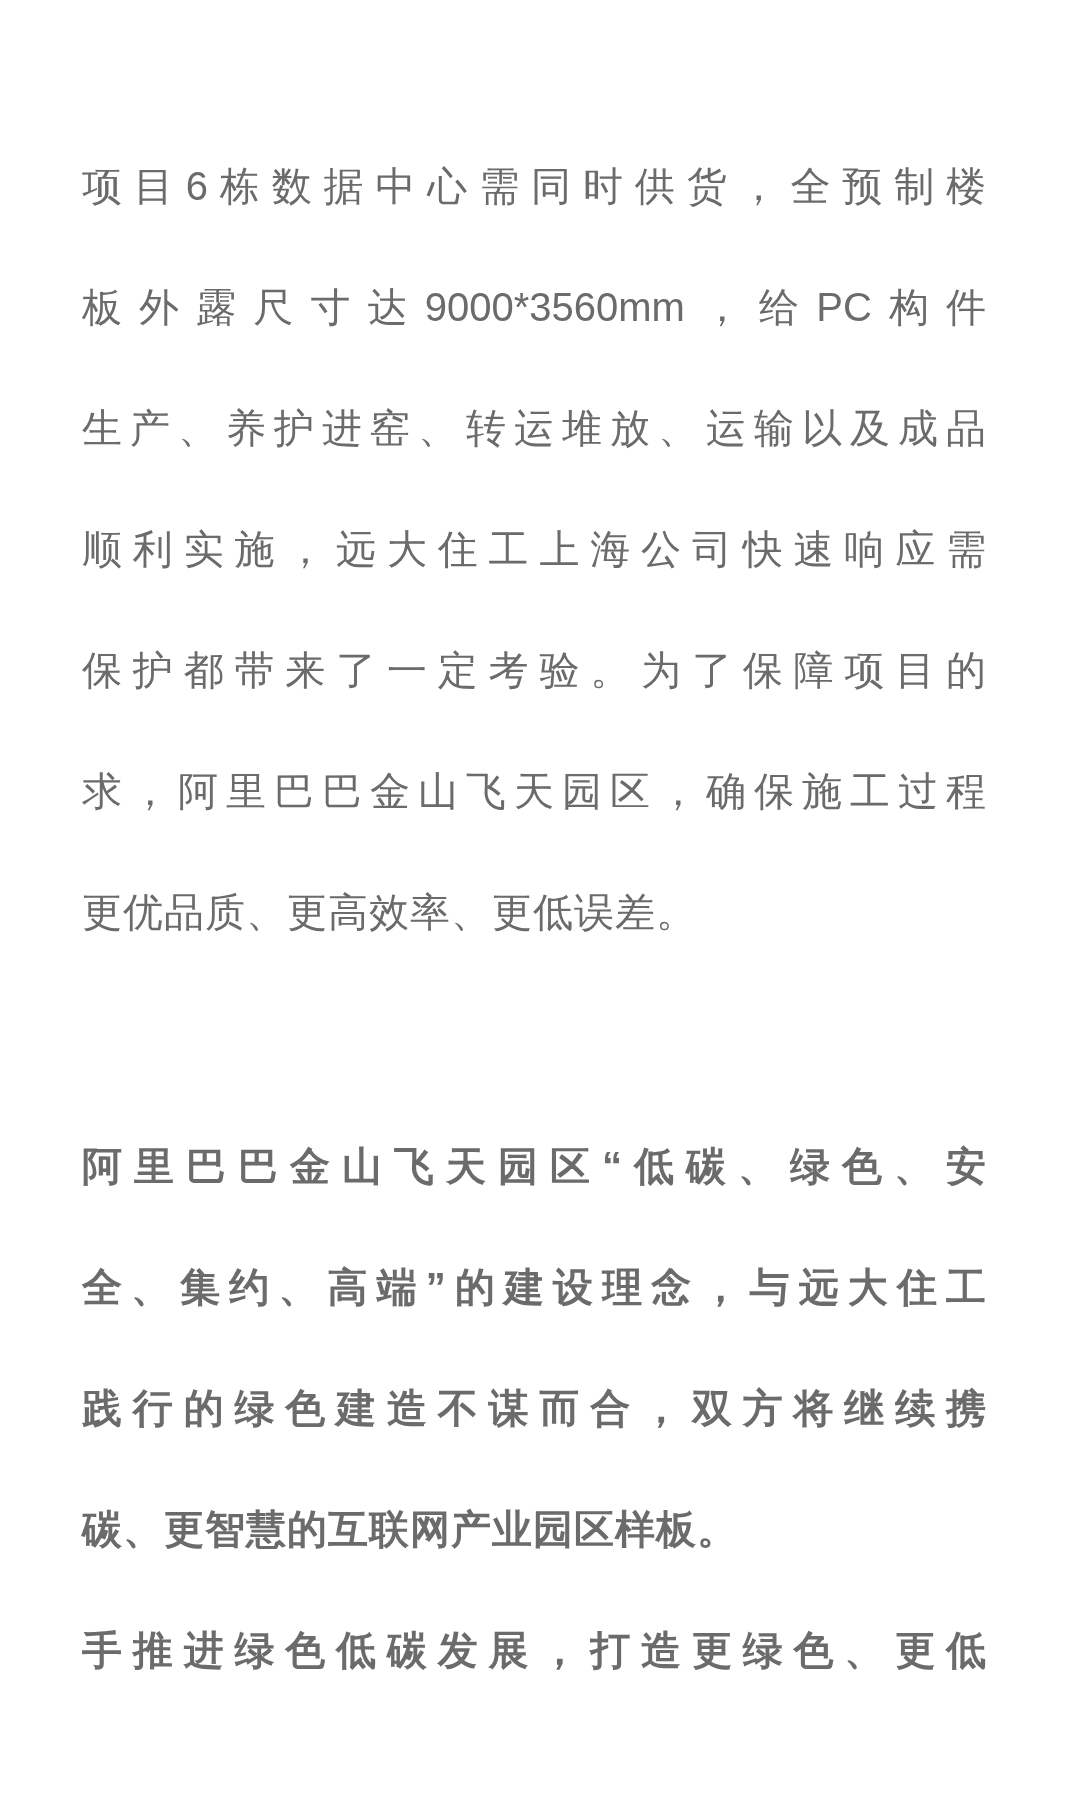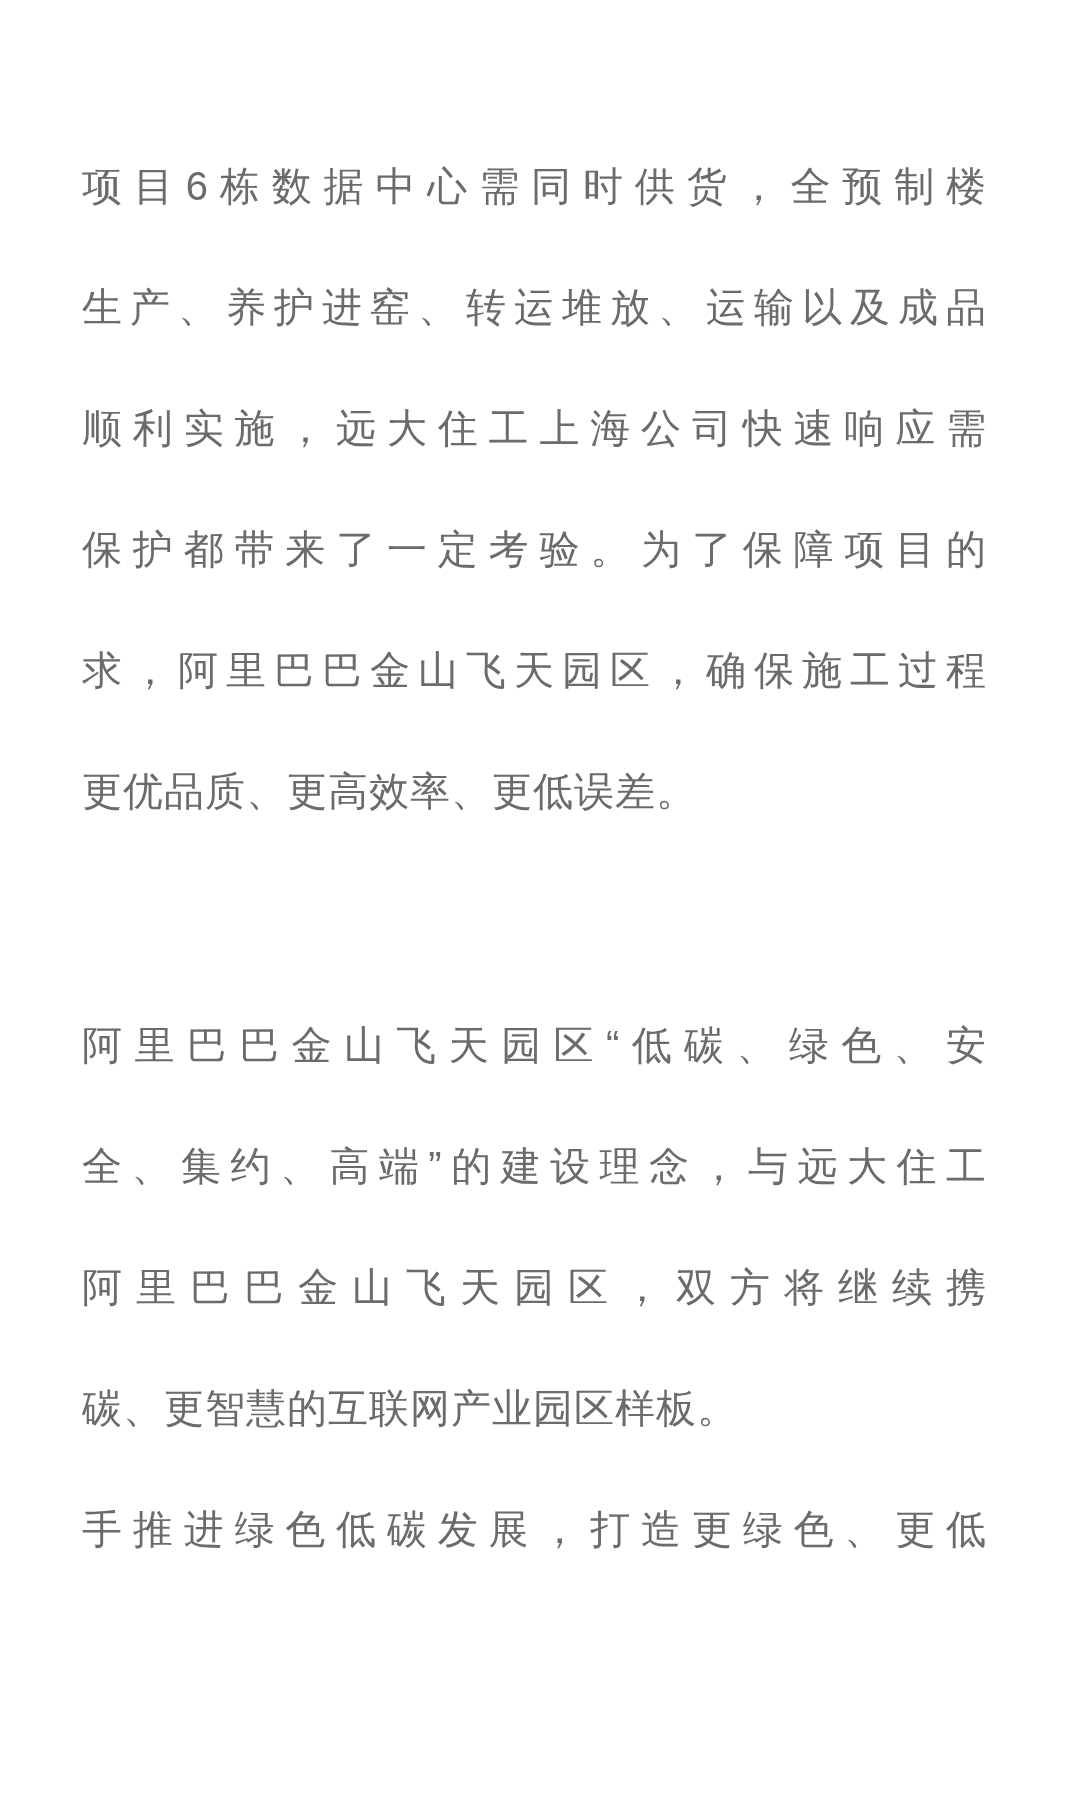--- a/index.html
+++ b/index.html
@@ -18,48 +18,50 @@
     color: #6b6b6b;
     overflow: hidden;
   }
   .para {
     margin: 4px;
     font-size: 40px;
     line-height: 121px;
   }
   .para + .para {
     margin-top: 133px;
+    font-weight: bold;
   }
   .line {
     text-align: justify;
     text-align-last: justify;
     letter-spacing: 0;
     white-space: normal;
   }
   .line.last {
     text-align: right;
     text-align-last: left;
     letter-spacing: 1px;
   }
 </style>
 </head>
 <body>
 
 <div class="page">
 
   <div class="para">
     <div class="line">项目6栋数据中心需同时供货，全预制楼</div>
+    <div class="line">板外露尺寸达9000*3560mm，给PC构件</div>
     <div class="line">生产、养护进窑、转运堆放、运输以及成品</div>
     <div class="line">顺利实施，远大住工上海公司快速响应需</div>
     <div class="line">保护都带来了一定考验。为了保障项目的</div>
     <div class="line">求，阿里巴巴金山飞天园区，确保施工过程</div>
     <div class="line last">更优品质、更高效率、更低误差。</div>
   </div>
 
   <div class="para">
     <div class="line">阿里巴巴金山飞天园区“低碳、绿色、安</div>
     <div class="line">全、集约、高端”的建设理念，与远大住工</div>
-    <div class="line">阿里巴巴金山飞天园区，双方将继续携</div>
+    <div class="line">践行的绿色建造不谋而合，双方将继续携</div>
     <div class="line last">碳、更智慧的互联网产业园区样板。</div>
     <div class="line">手推进绿色低碳发展，打造更绿色、更低</div>
   </div>
 
 </div>
 
 </body></html>

